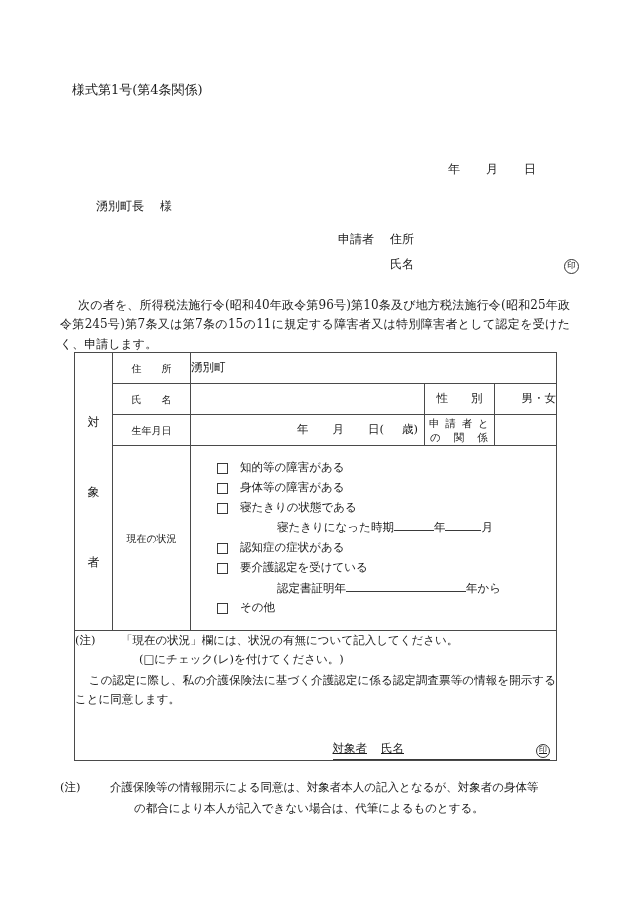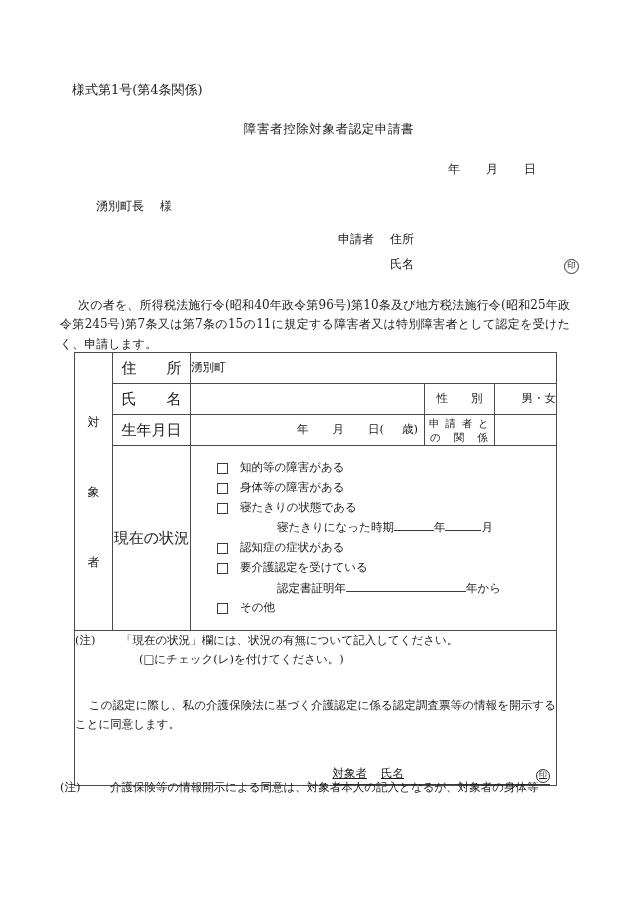--- a/index.html
+++ b/index.html
@@ -120,21 +120,21 @@
   }
   .side-char {
     display: block;
     text-align: center;
     font-size: 12px;
   }
   .c-label {
     width: 78px;
     text-align: center;
     height: 30px;
-    font-size: 15px;
+    font-size: 10px;
   }
 
   .c-value { padding-left: 8px; }
   .c-sex-label { width: 70px; text-align: center; }
   .c-sex-value { width: 62px; text-align: right; }
 
   .dob-inner {
     display: block;
     text-align: right;
     padding-right: 6px;
@@ -203,21 +203,21 @@
     font-size: 11.5px;
     line-height: 1.6;
   }
   .note-mark { width: 46px; flex: 0 0 auto; }
   .note-sub {
     padding-left: 64px;
     font-size: 11.5px;
     line-height: 1.6;
   }
   .consent {
-    margin-top: 28px;
+    margin-top: 3px;
     font-size: 11.5px;
     line-height: 1.62;
     text-indent: 1.2em;
     text-align: justify;
   }
   .sign-row {
     margin-top: 32px;
     display: flex;
     justify-content: flex-end;
     padding-right: 6px;
@@ -261,21 +261,20 @@
   .footer-note .fn-body { flex: 1 1 auto; text-align: justify; }
   .footer-note .fn-second { padding-left: 74px; margin-top: 2px; }
 </style>
 </head>
 <body>
 
 <div class="page">
 
   <div class="form-no">様式第1号(第4条関係)</div>
 
-  <div class="doc-title">障害者控除対象者認定申請書</div>
 
   <div class="date-line">
     <span>年</span><span class="gap"></span><span>月</span><span class="gap"></span><span>日</span>
   </div>
 
   <div class="addressee">
     <span>湧別町長</span><span class="sama">様</span>
   </div>
 
   <div class="applicant">
@@ -389,15 +388,16 @@
         </td>
       </tr>
     </tbody>
   </table>
 
   <div class="footer-note">
     <div class="fn-row">
       <span class="fn-mark">(注)</span>
       <span class="fn-body">介護保険等の情報開示による同意は、対象者本人の記入となるが、対象者の身体等</span>
     </div>
+    <div class="fn-second">の都合により本人が記入できない場合は、代筆によるものとする。</div>
   </div>
 
 </div>
 
 </body></html>

